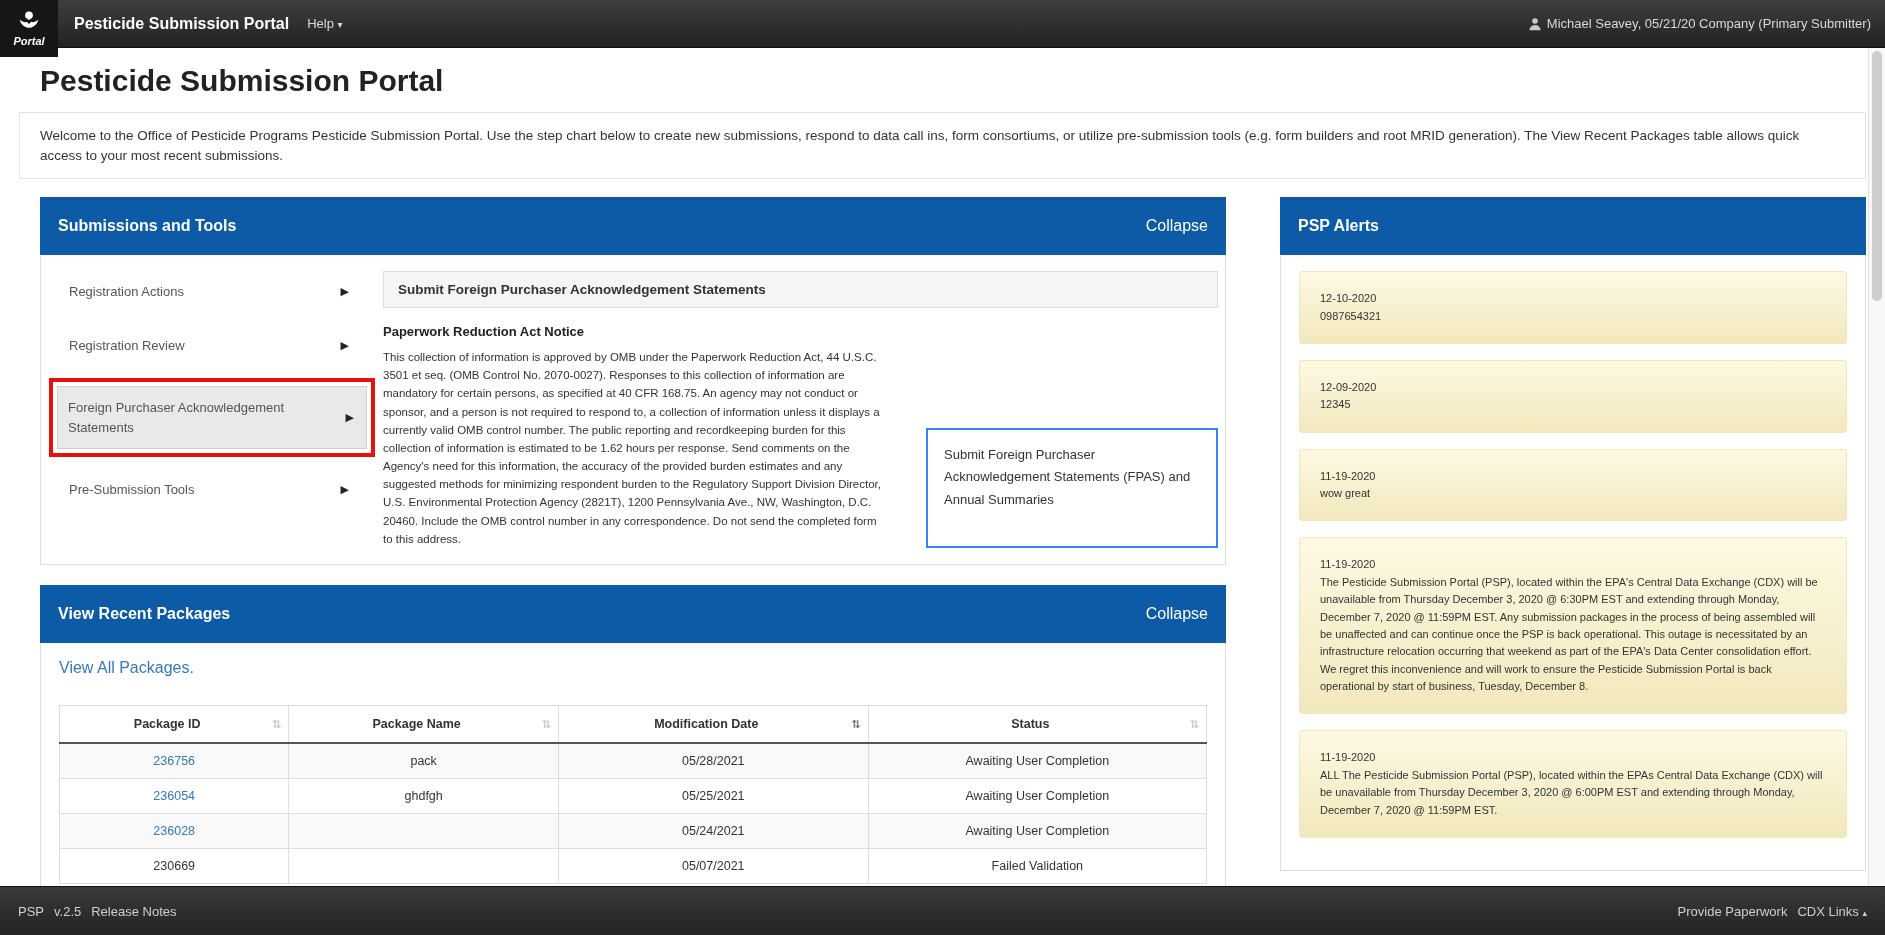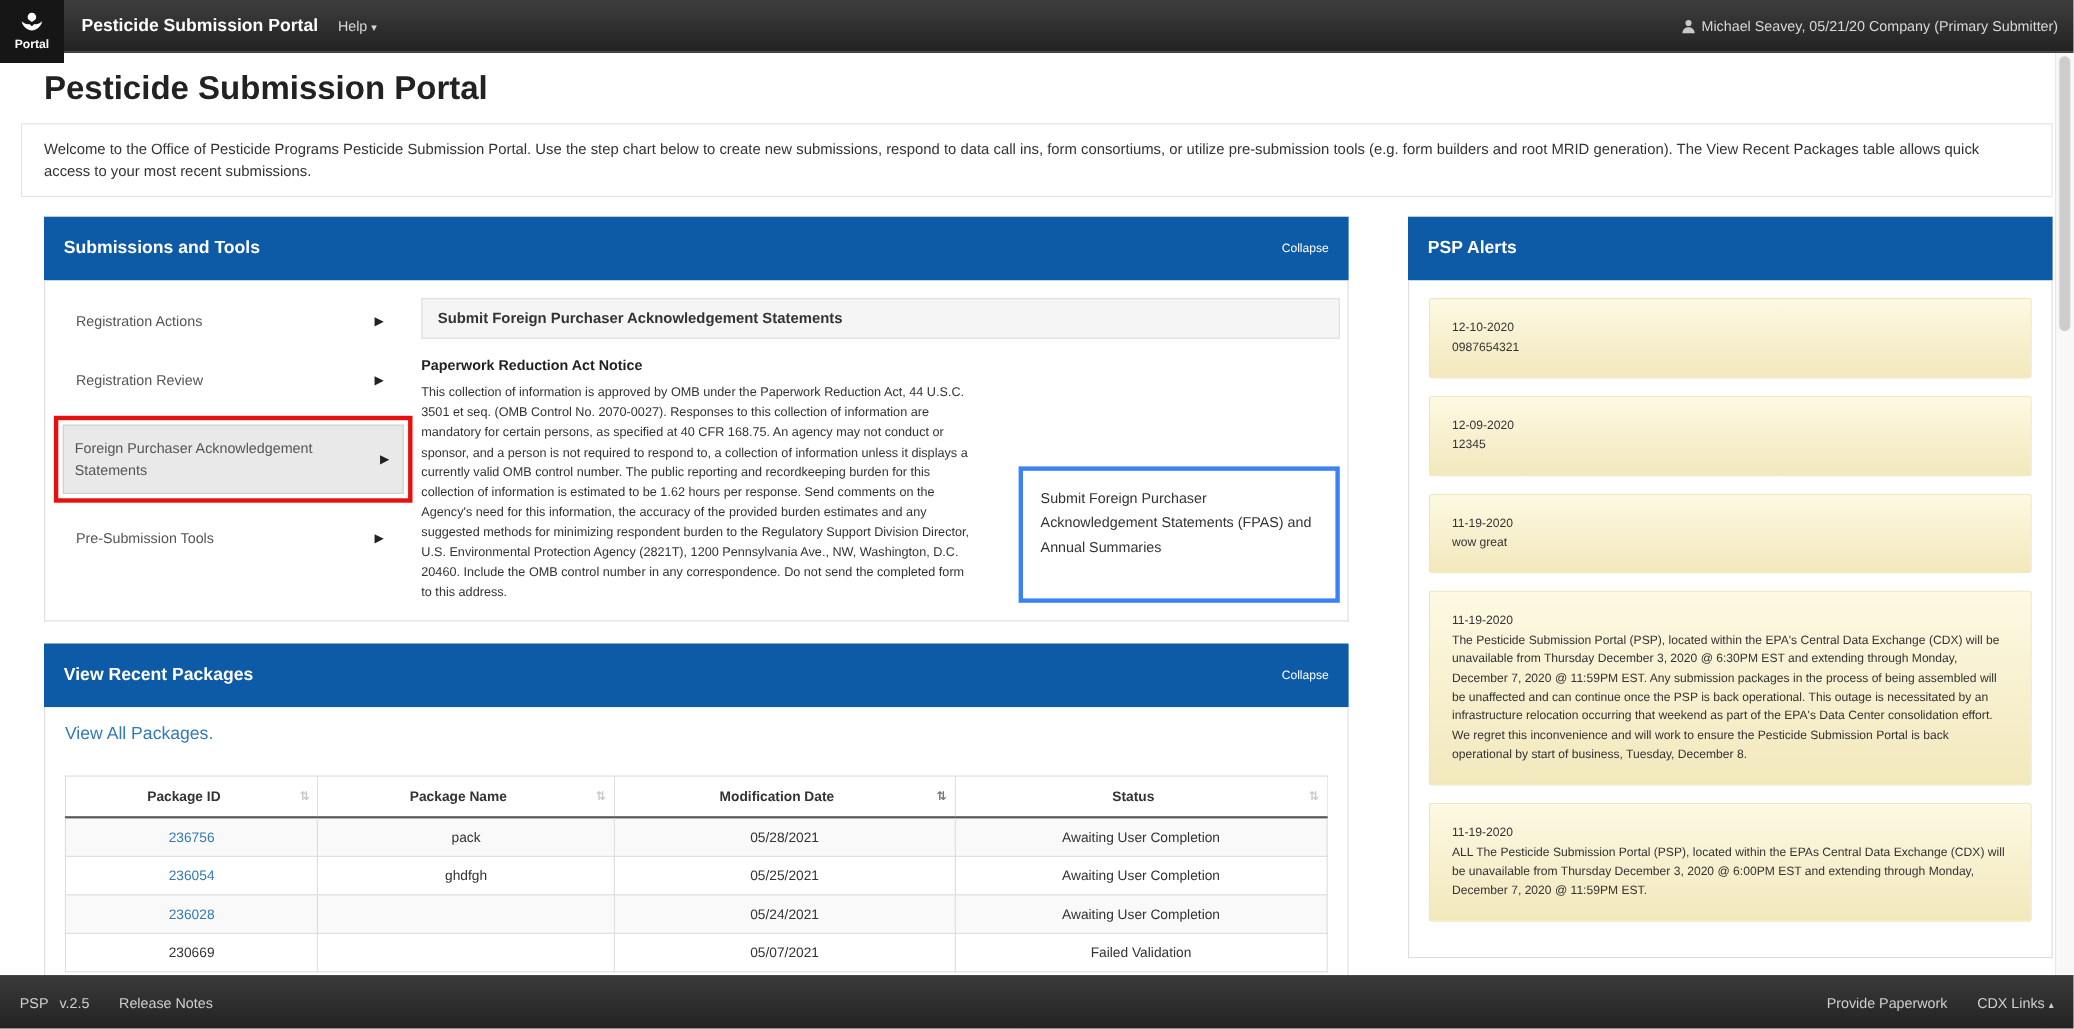--- a/index.html
+++ b/index.html
@@ -18,21 +18,21 @@
     border-bottom: 1px solid #111;
     display: flex; align-items: center; z-index: 50;
     padding-right: 14px;
   }
   .logo-block {
     position: absolute; left: 0; top: 0; width: 58px; height: 57px;
     background: #161616; display: flex; flex-direction: column;
     align-items: center; justify-content: center; cursor: pointer;
   }
   .logo-block svg { width: 26px; height: 24px; display: block; }
-  .logo-text { color: #fff; font-size: 11px; font-weight: bold; margin-top: 1px; }
+  .logo-text { color: #fff; font-size: 11px; font-weight: bold; margin-top: 1px; font-style: italic; }
   .nav-title { color: #fff; font-size: 16px; font-weight: bold; margin-left: 74px; cursor: pointer; }
   .nav-help { color: #d8d8d8; font-size: 13px; margin-left: 18px; cursor: pointer; }
   .nav-help .caret { font-size: 10px; }
   .nav-spacer { flex: 1; }
   .nav-user { color: #d8d8d8; font-size: 13px; display: flex; align-items: center; gap: 5px; justify-content: center; }
   .nav-user svg { width: 14px; height: 14px; }
 
   
   .page { position: absolute; top: 48px; left: 0; right: 0; bottom: 0; }
   .page-title { font-size: 30px; font-weight: bold; color: #222; margin: 16px 0 0 40px; }
@@ -46,21 +46,21 @@
   .col-left { width: 1186px; flex: none; }
   .col-right { width: 586px; flex: none; }
 
   
   .panel { margin-bottom: 20px; }
   .panel-header {
     background: #0d5aa6; height: 58px; display: flex; align-items: center;
     padding: 0 18px; color: #fff;
   }
   .panel-title { font-size: 16px; font-weight: bold; flex: 1; }
-  .collapse-link { font-size: 11px; color: #fff; cursor: pointer; }
+  .collapse-link { font-size: 16px; color: #fff; cursor: pointer; }
   .panel-body {
     background: #fff; border: 1px solid #ddd; border-top: none;
     padding: 16px 18px;
   }
 
   
   .sub-body { display: flex; }
   .menu-col { width: 302px; flex: none; margin-right: 22px; }
   .menu-wrap { margin-bottom: 12px; }
   .menu-item {
@@ -75,21 +75,21 @@
   .content-col { flex: 1; }
   .section-header {
     background: #f5f5f5; border: 1px solid #ddd; padding: 10px 14px;
     font-size: 13.5px; font-weight: bold; color: #333;
   }
   .section-body { display: flex; margin-top: 16px; align-items: flex-end; }
   .pra-block { width: 505px; flex: none; }
   .pra-title { font-size: 13px; font-weight: bold; color: #222; margin-bottom: 9px; }
   .pra-text { font-size: 11.5px; line-height: 1.58; color: #333; }
   .action-box {
-    margin-left: 38px; width: 292px; border: 4px solid #3b82f6; background: #fff;
+    margin-left: 38px; width: 292px; border: 2px solid #3b82f6; background: #fff;
     padding: 14px 16px 22px 16px;
   }
   .action-desc { font-size: 13px; color: #333; line-height: 1.75; margin-bottom: 12px; }
   .btn-red-wrap { display: inline-block; border: 4px solid #e8100c; padding: 4px; }
   .btn-primary {
     font-family: inherit; font-size: 13.5px; color: #fff; cursor: pointer;
     background: linear-gradient(#3d84c0, #286090); border: 1px solid #1f4d74;
     border-radius: 4px; padding: 8px 14px;
   }
 
@@ -125,21 +125,21 @@
   .alert-date { display: block; }
 
   
   .footer {
     position: fixed; left: 0; right: 0; bottom: 0; height: 49px;
     background: linear-gradient(#3a3a3a, #232323); border-top: 1px solid #151515;
     display: flex; align-items: center; padding: 0 18px;
     font-size: 13px; color: #cfcfcf; z-index: 60;
   }
   .footer .f-app { margin-right: 10px; }
-  .footer .f-link { color: #cfcfcf; cursor: pointer; margin-left: 27px; }
+  .footer .f-link { color: #cfcfcf; cursor: pointer; margin-left: 10px; }
   .footer .f-spacer { flex: 1; }
   .footer .caret-up { font-size: 9px; }
 
   
   .scrollbar-track {
     position: fixed; right: 0; top: 48px; bottom: 49px; width: 17px;
     background: #f8f8f8; border-left: 1px solid #e2e2e2; z-index: 40;
   }
   .scrollbar-thumb {
     position: absolute; top: 3px; left: 3px; width: 10px; height: 250px;

